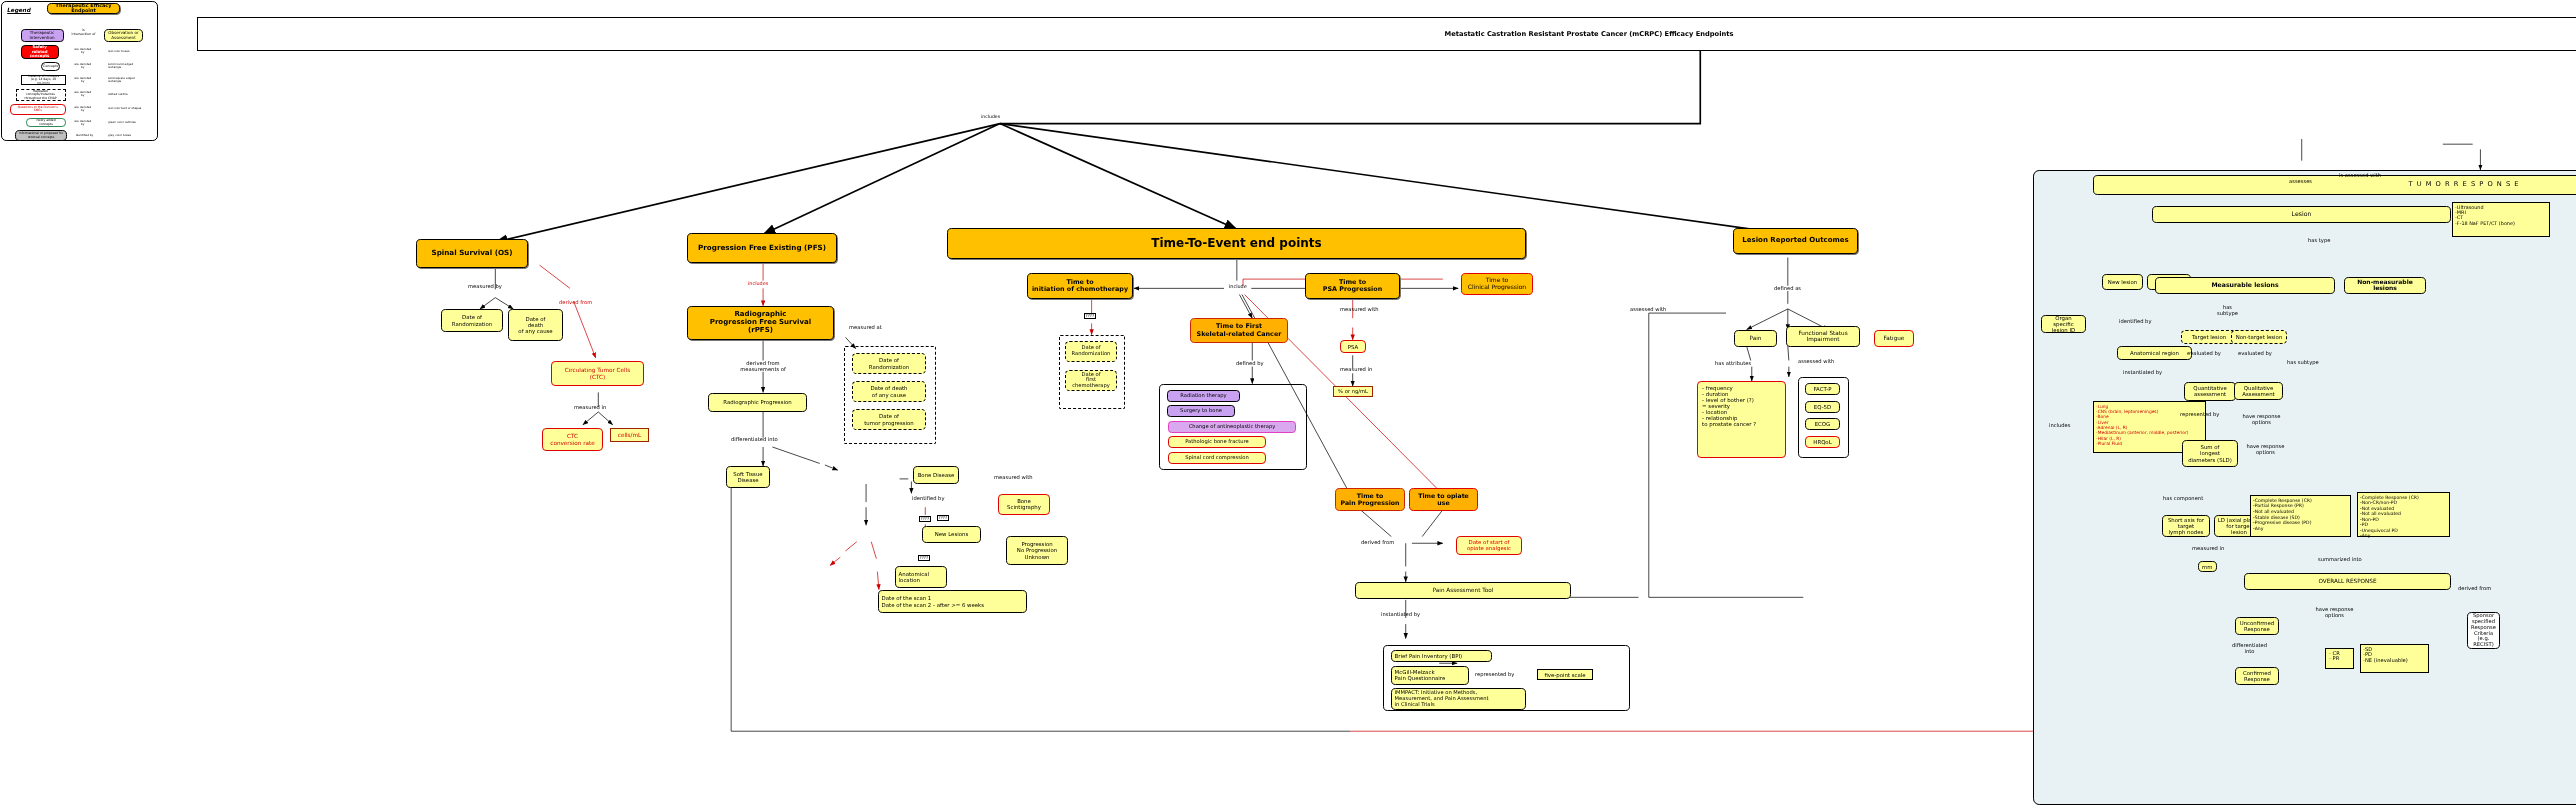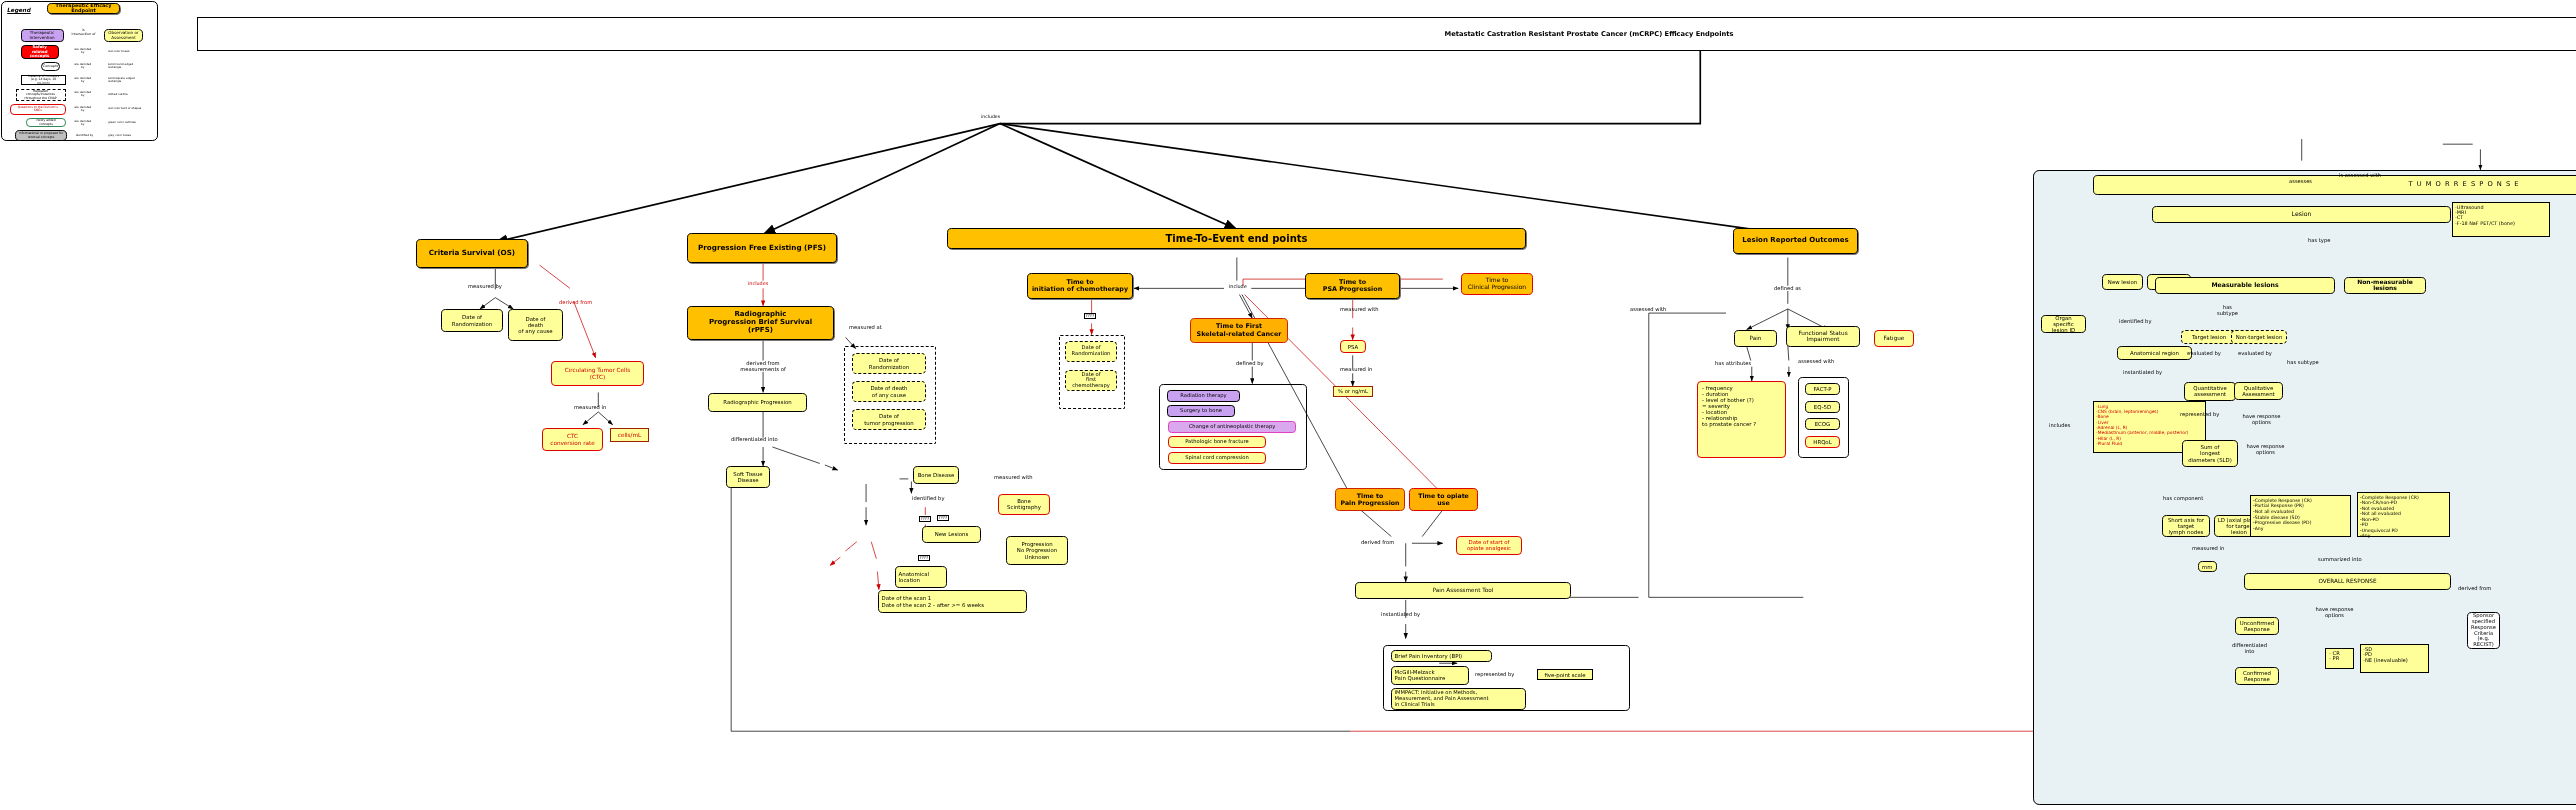--- a/index.html
+++ b/index.html
@@ -248,39 +248,39 @@
 
   <div class="node greybox" style="left:15px;top:130px;width:52px;height:11.3px;font-size:3px;white-space:pre-line;">Informational or proposed for
 removal concepts</div>
   <div class="lbl" style="left:73px;top:134px;width:23px;font-size:2.8px;">identified by</div>
   <div class="lbl" style="left:108px;top:134px;width:46px;font-size:2.8px;text-align:left;">grey color boxes</div>
 
   <div id="title-bar">Metastatic Castration Resistant Prostate Cancer (mCRPC) Efficacy Endpoints</div>
 
   <div class="lbl" style="left:981px;top:114px;font-size:4.6px;">includes</div>
 
-  <div class="node endpoint" style="left:416px;top:239px;width:112px;height:29px;font-size:7.2px;">Criteria Survival (OS)</div>
+  <div class="node endpoint" style="left:416px;top:239px;width:112px;height:29px;font-size:7.2px;">Spinal Survival (OS)</div>
   <div class="lbl" style="left:468px;top:284px;font-size:5.2px;">measured by</div>
   <div class="node concept" style="left:441px;top:309px;width:62px;height:23px;font-size:5.4px;white-space:pre-line;">Date of
 Randomization</div>
   <div class="node concept" style="left:508px;top:309px;width:55px;height:32px;font-size:5.4px;white-space:pre-line;">Date of
 death
 of any cause</div>
   <div class="lbl red" style="left:559px;top:300px;font-size:5.2px;">derived from</div>
   <div class="node redoutline" style="left:551px;top:361px;width:93px;height:25px;font-size:5.7px;white-space:pre-line;color:#cc0000;">Circulating Tumor Cells
 (CTC)</div>
   <div class="lbl" style="left:574px;top:405px;font-size:5.2px;">measured in</div>
   <div class="node redoutline" style="left:542px;top:428px;width:61px;height:23px;font-size:5.7px;white-space:pre-line;color:#cc0000;">CTC
 conversion rate</div>
   <div class="node redoutline-sq" style="left:610px;top:428px;width:39px;height:14.4px;font-size:5.7px;color:#cc0000;">cells/mL</div>
 
   <div class="node endpoint" style="left:687px;top:233px;width:150px;height:30px;font-size:7.2px;">Progression Free Existing (PFS)</div>
   <div class="lbl red" style="left:748px;top:281px;font-size:4.9px;">includes</div>
   <div class="node endpoint" style="left:687px;top:306px;width:147px;height:34px;font-size:7px;white-space:pre-line;">Radiographic
-Progression Brief Survival
+Progression Free Survival
 (rPFS)</div>
   <div class="lbl" style="left:849px;top:325px;font-size:5.2px;">measured at</div>
   <div class="lbl" style="left:714px;top:361px;width:98px;font-size:5.2px;white-space:pre-line;">derived from
 measurements of</div>
   <div class="node concept" style="left:708px;top:393px;width:99px;height:18.5px;font-size:5.4px;">Radiographic Progression</div>
 
   <div class="groupbox-d" style="position:absolute;left:844px;top:346px;width:90px;height:96px;"></div>
   <div class="node dashed" style="left:852px;top:353px;width:74px;height:21px;font-size:5.4px;white-space:pre-line;">Date of
 Randomization</div>
   <div class="node dashed" style="left:852px;top:381px;width:74px;height:21px;font-size:5.4px;white-space:pre-line;">Date of death
@@ -301,21 +301,21 @@
   <div class="lbl-box" style="left:918px;top:555px;font-size:4.1px;">????</div>
   <div class="lbl-box" style="left:937px;top:515px;font-size:4.1px;">????</div>
   <div class="node concept" style="left:895px;top:566px;width:52px;height:21.6px;font-size:5.4px;white-space:pre-line;justify-content:flex-start;text-align:left;">Anatomical
 location</div>
   <div class="node concept" style="left:878px;top:590px;width:149px;height:23px;font-size:5.4px;white-space:pre-line;justify-content:flex-start;text-align:left;align-items:center;">Date of the scan 1
 Date of the scan 2 - after &gt;= 6 weeks</div>
   <div class="node concept" style="left:1006px;top:536px;width:62px;height:29px;font-size:5.4px;white-space:pre-line;">Progression
 No Progression
 Unknown</div>
 
-  <div class="node endpoint" style="left:947px;top:228px;width:579px;height:21px;font-size:10px;">Time-To-Event end points</div>
+  <div class="node endpoint" style="left:947px;top:228px;width:579px;height:31px;font-size:12px;">Time-To-Event end points</div>
   <div class="lbl" style="left:1229px;top:284px;font-size:4.9px;">include</div>
 
   <div class="node endpoint" style="left:1027px;top:273px;width:106px;height:26px;font-size:6.4px;white-space:pre-line;">Time to
 initiation of chemotherapy</div>
   <div class="lbl-box" style="left:1084px;top:313px;font-size:4.1px;">????</div>
   <div class="groupbox-d" style="position:absolute;left:1059px;top:335px;width:64px;height:72px;"></div>
   <div class="node dashed" style="left:1065px;top:341px;width:52px;height:20.6px;font-size:5.2px;white-space:pre-line;">Date of
 Randomization</div>
   <div class="node dashed" style="left:1065px;top:370px;width:52px;height:20.6px;font-size:5.2px;white-space:pre-line;">Date of
 first chemotherapy</div>

